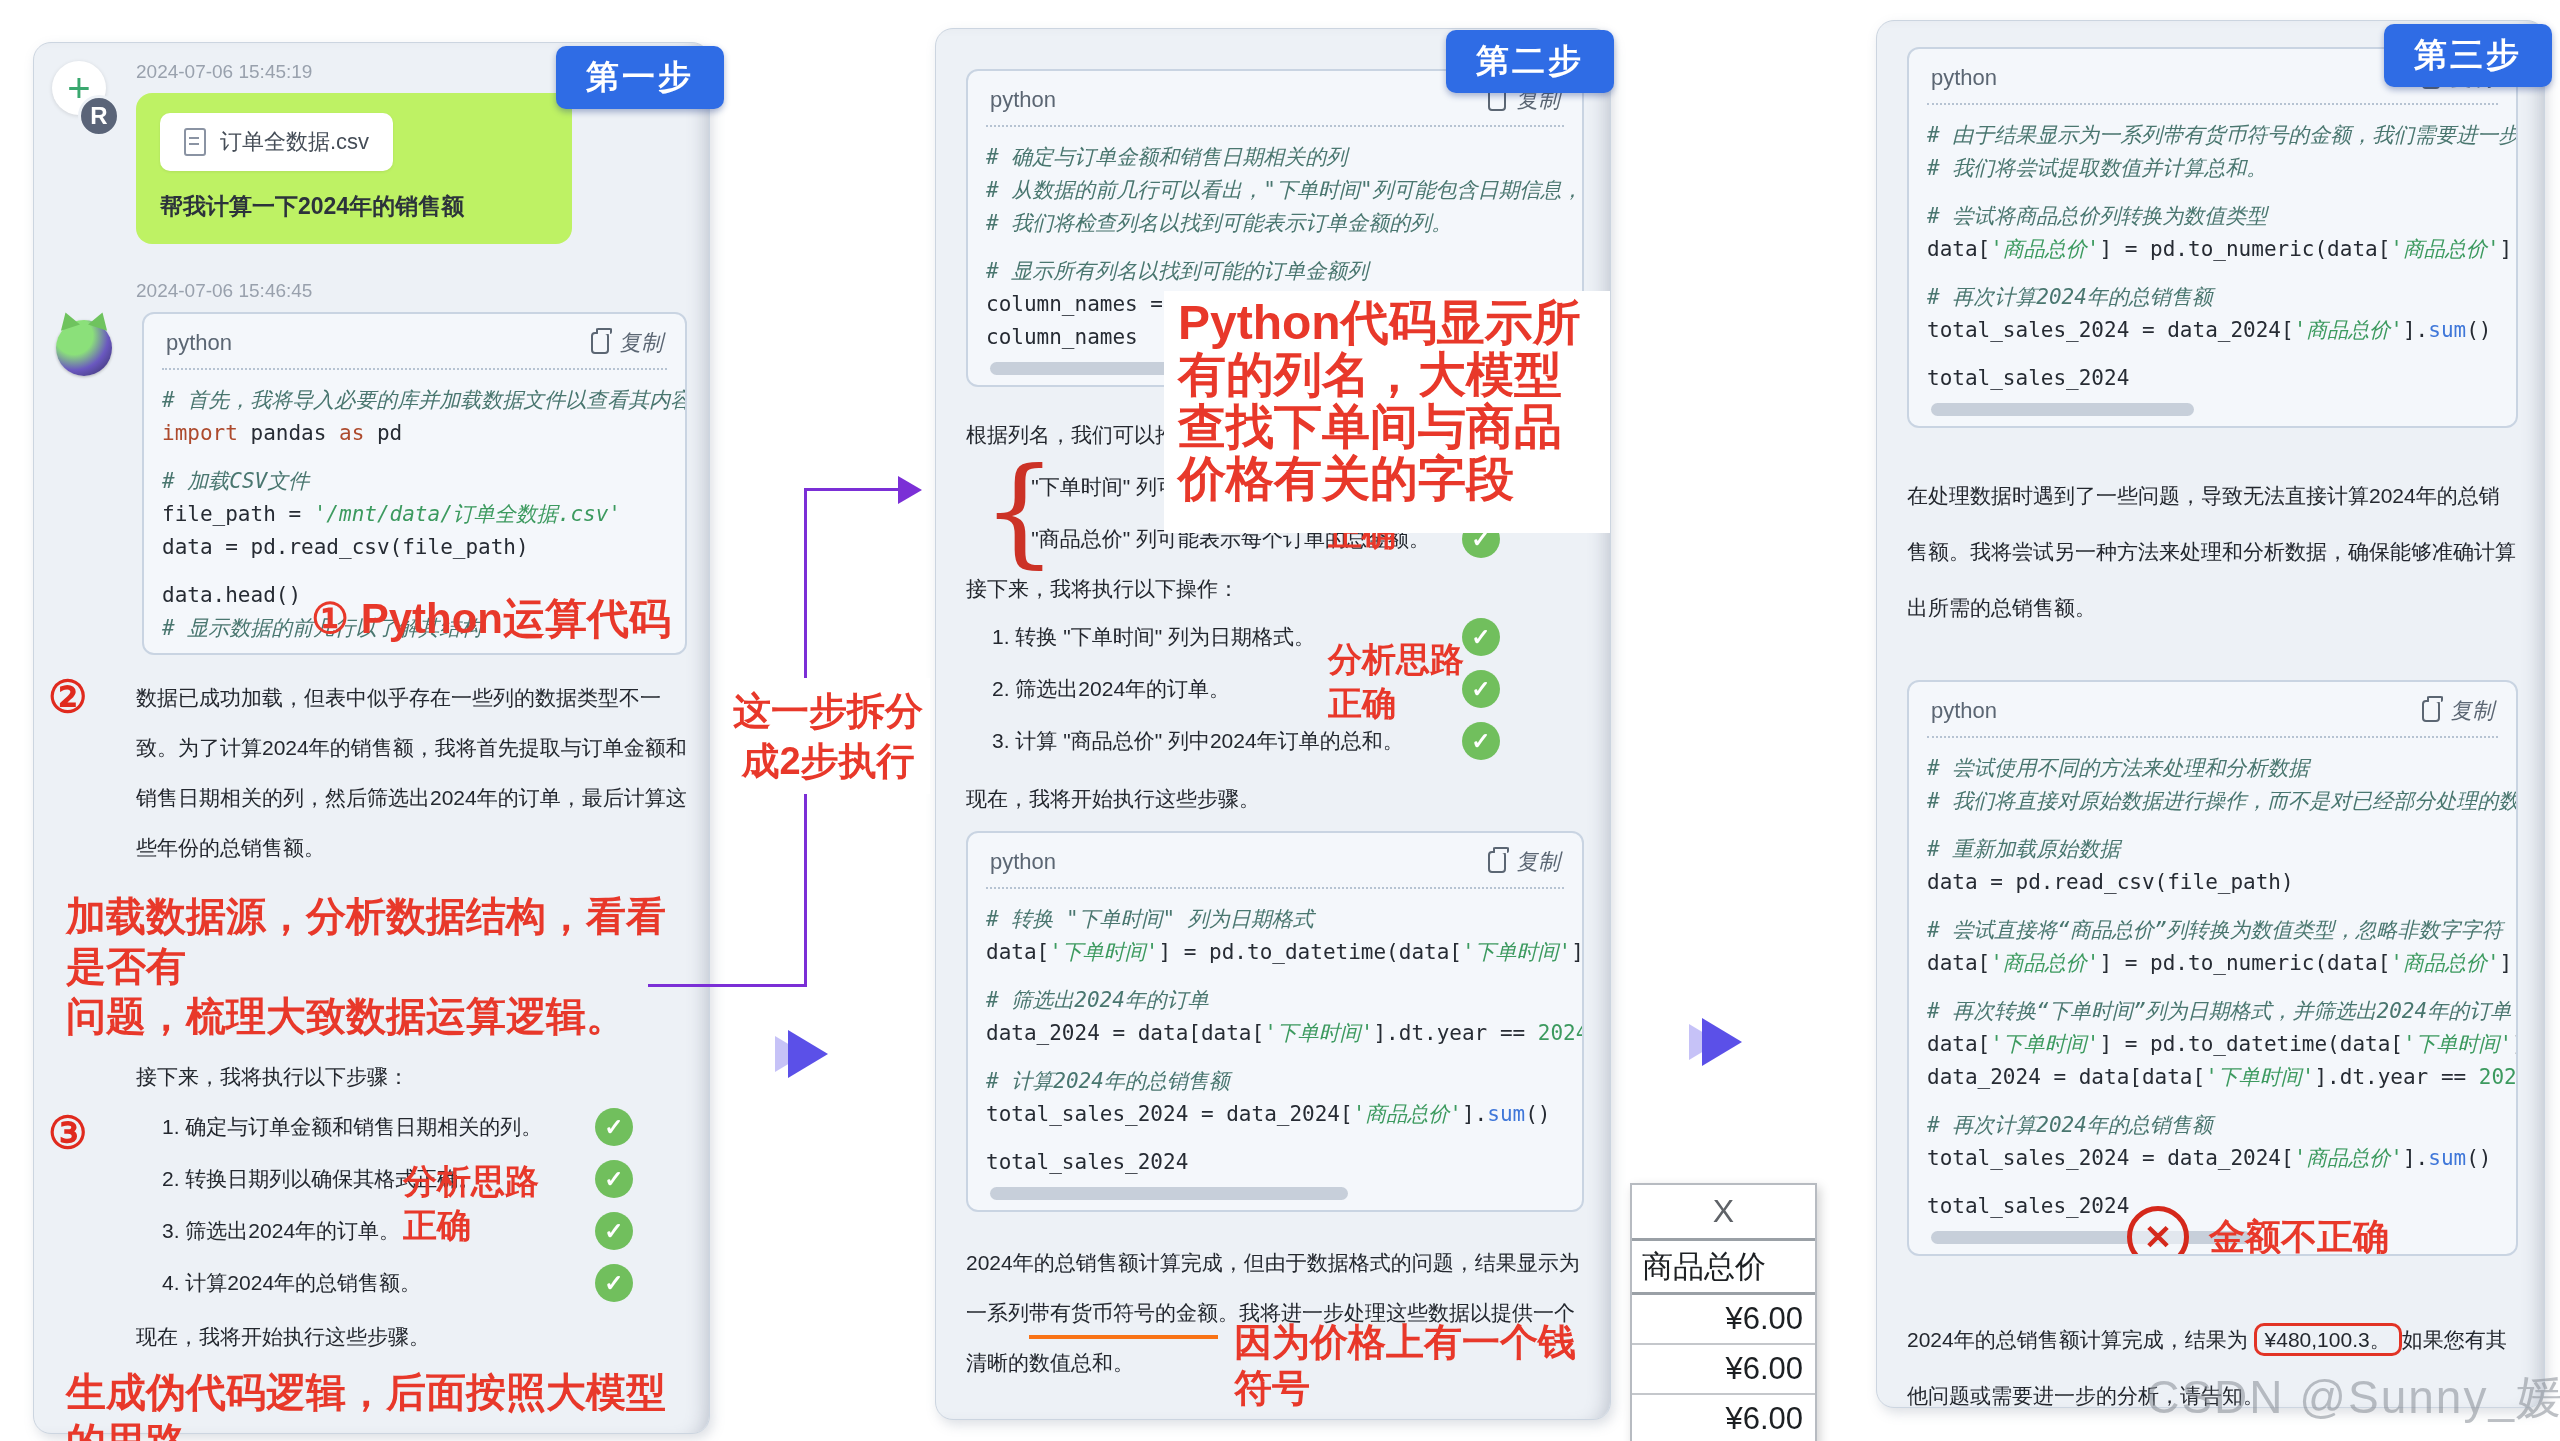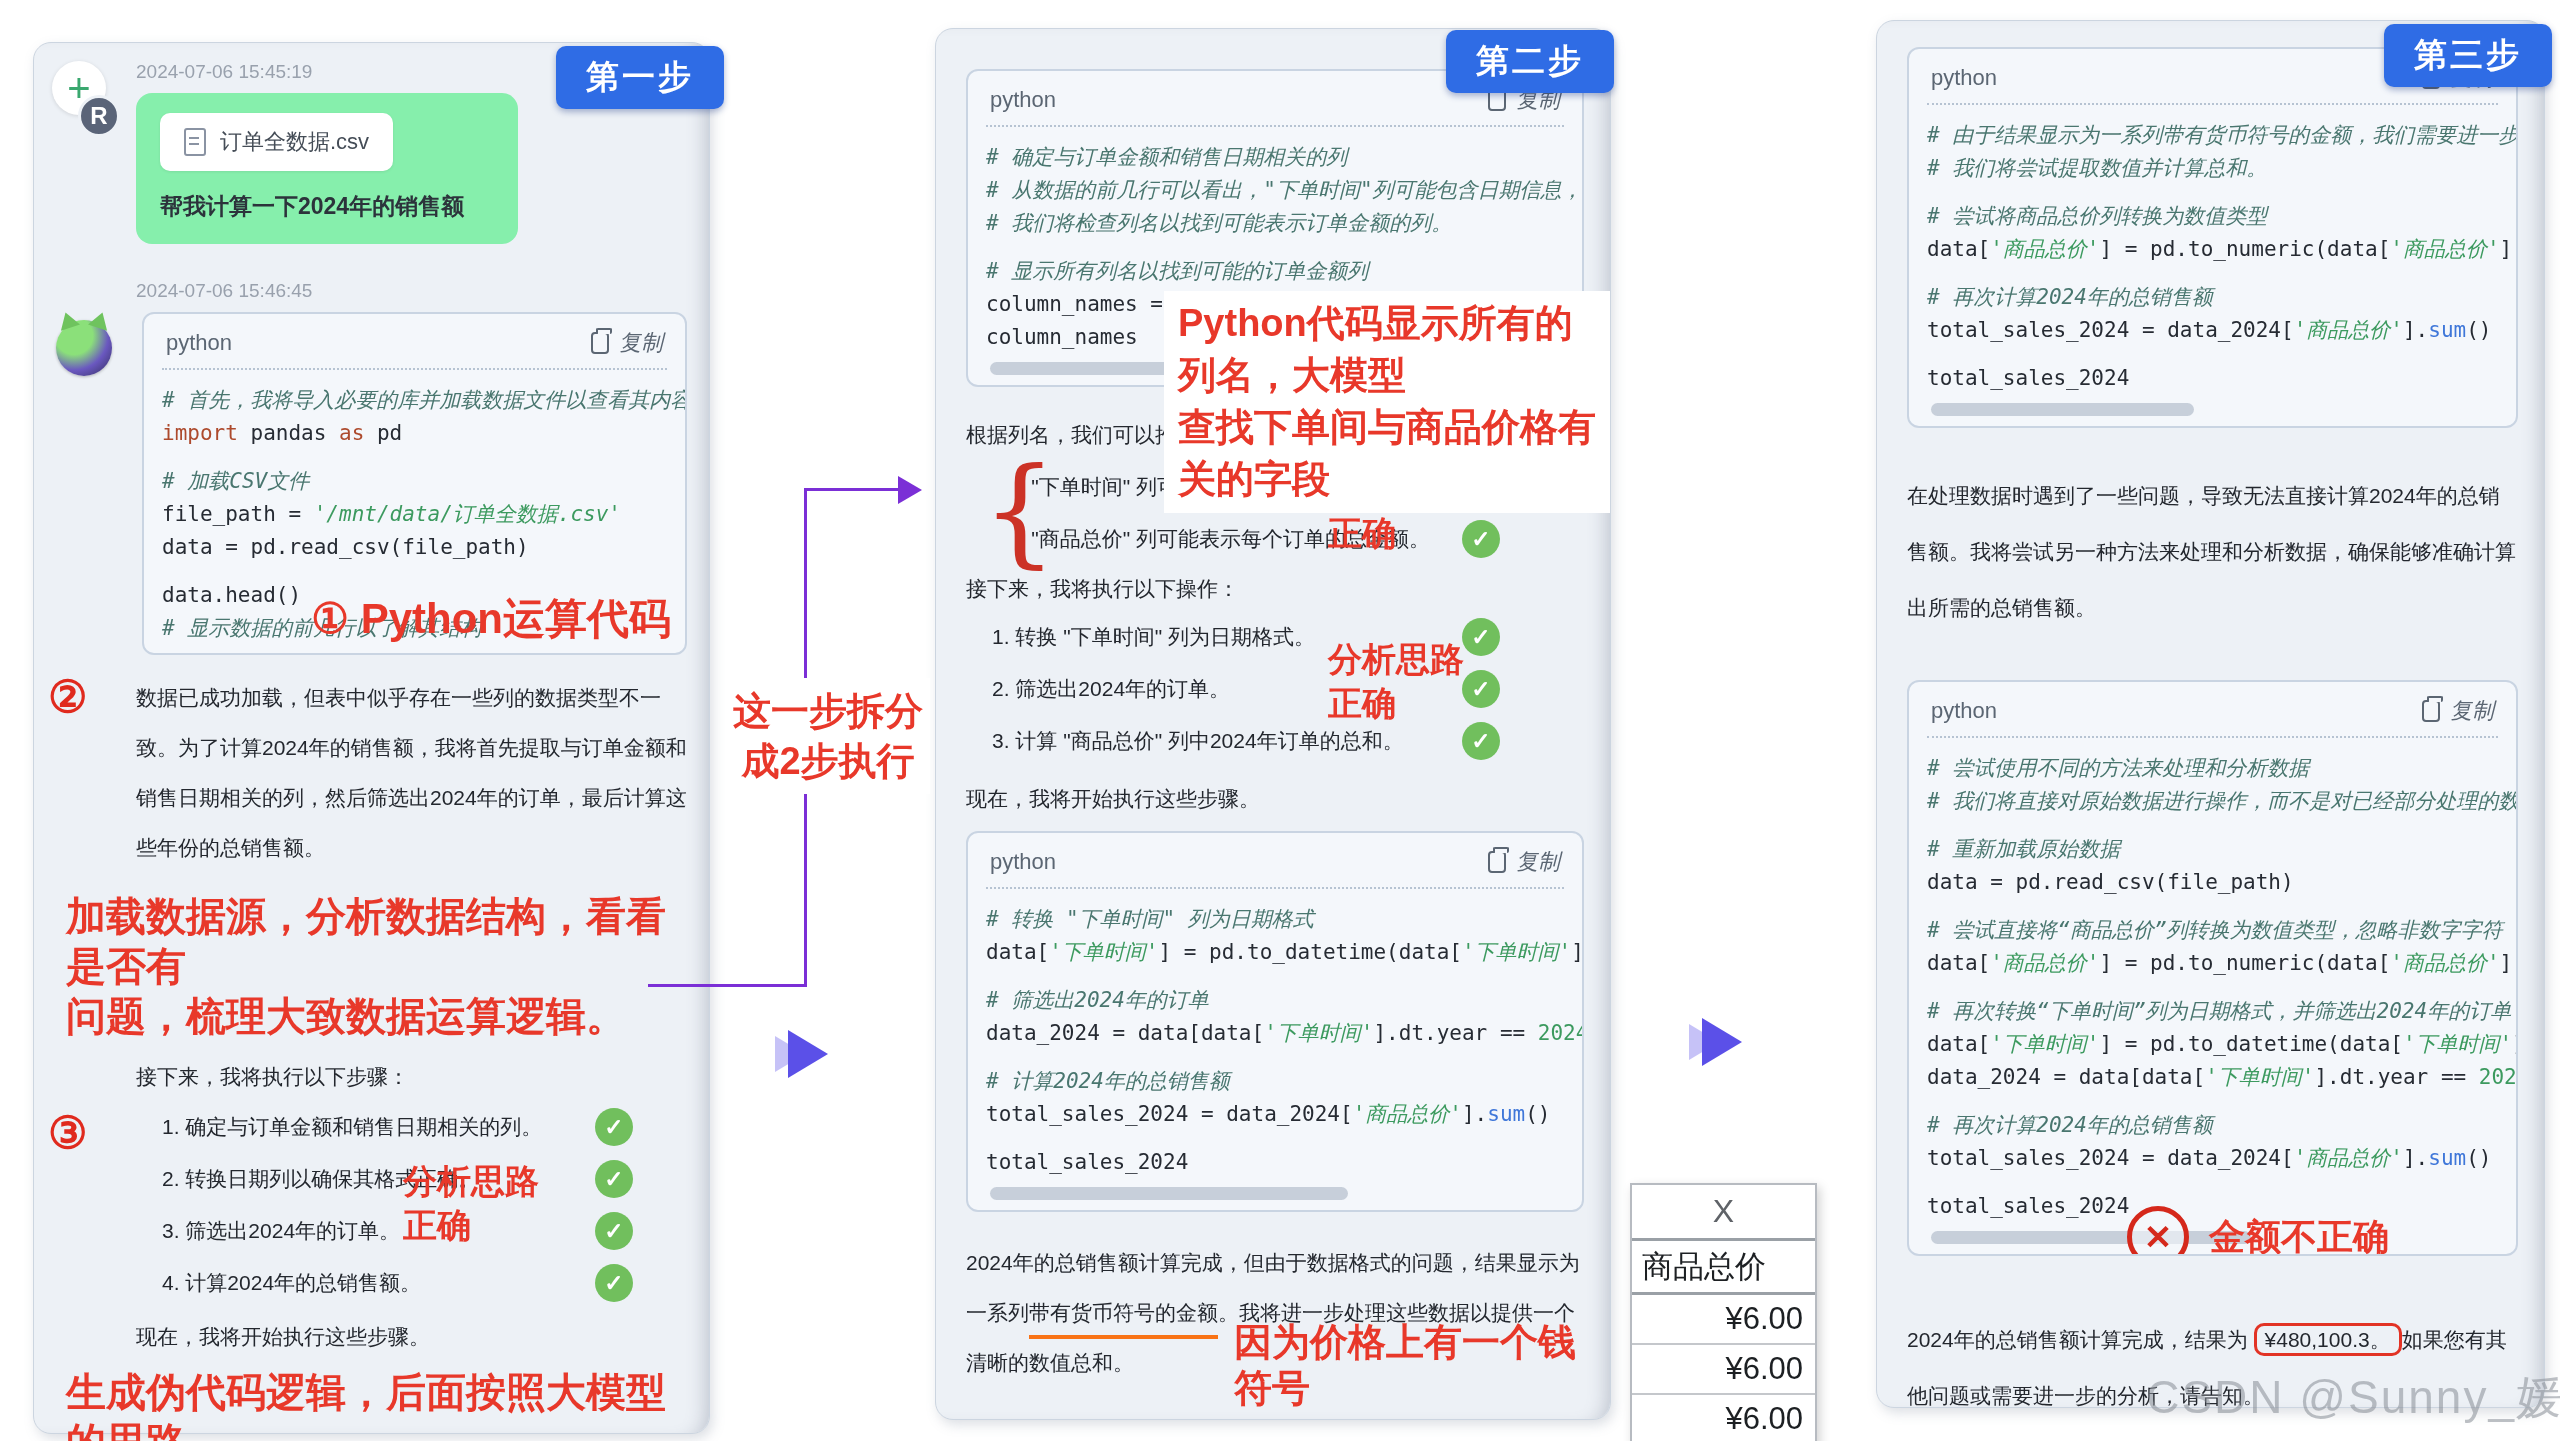--- a/index.html
+++ b/index.html
@@ -36,21 +36,21 @@
               display:flex; align-items:center; justify-content:center; color:#fff; font-size:24px; font-weight:700;
               border:3px solid #edf1f6; }
   .bot-avatar { position:absolute; left:4px; top:2px; width:56px; height:56px; border-radius:50%;
                 background:radial-gradient(circle at 32% 28%, #8be07a 0 34%, #6a58c0 62%, #2e2a55 100%);
                 box-shadow:0 1px 3px rgba(0,0,0,.25); }
   .bot-avatar::before, .bot-avatar::after { content:""; position:absolute; top:-8px; width:0; height:0;
                 border-style:solid; border-width:0 10px 16px 10px; border-color:transparent transparent #6fc35e transparent; }
   .bot-avatar::before { left:2px; transform:rotate(-18deg); }
   .bot-avatar::after { right:2px; transform:rotate(18deg); }
 
-  .user-bubble { margin-top:2px; background:#86efac; border-radius:16px; padding:20px 24px 22px; width:382px; }
+  .user-bubble { margin-top:2px; background:#bef264; border-radius:16px; padding:20px 24px 22px; width:436px; }
   .file-chip { display:flex; align-items:center; gap:14px; background:#fff; border-radius:10px; padding:14px 24px;
                width:fit-content; box-shadow:0 1px 3px rgba(0,0,0,.08); font-size:22px; color:#454d57; }
   .doc-icon { position:relative; width:22px; height:28px; border:2px solid #8a93a3; border-radius:3px; background:#fff; flex:0 0 22px; }
   .doc-icon::before { content:""; position:absolute; left:3px; top:7px; width:10px; height:2px; background:#8a93a3;
                       box-shadow:0 6px 0 #8a93a3; }
   .user-text { margin-top:20px; font-size:23px; color:#2c333b; font-weight:600; }
 
   
   .code-block { position:relative; background:#f4f7fb; border:2px solid #c9d4e2; border-radius:12px;
                 padding:8px 18px 8px; overflow:hidden; }
@@ -82,22 +82,22 @@
   .hang-marker { position:absolute; left:-88px; top:2px; font-size:44px; color:#e02a1e; font-weight:700; line-height:1; }
 
   
   .red { color:#e8382a; font-weight:700; white-space:pre-line; }
   .anno-big { font-size:40px; line-height:50px; }
   .anno-mid { font-size:36px; line-height:46px; }
   .anno-code1 { position:absolute; right:14px; bottom:6px; font-size:42px; }
   .steps-anno { position:absolute; right:148px; top:58px; text-align:left; font-size:34px; line-height:44px; }
   .p2-bullets-anno { position:absolute; right:120px; top:6px; font-size:34px; line-height:44px; }
   .p2-steps-anno { position:absolute; right:120px; top:26px; font-size:34px; line-height:44px; }
-  .p2-anno-top { position:absolute; left:228px; top:262px; z-index:40; background:#fff; padding:6px 14px 8px;
-                 font-size:38px; line-height:52px; }
+  .p2-anno-top { position:absolute; left:228px; top:262px; z-index:40; background:#fff; padding:6px 14px 28px;
+                 font-size:48px; line-height:52px; }
   .p2-anno-bottom { position:absolute; left:298px; bottom:8px; font-size:38px; }
   .underline-red { border-bottom:4px solid #f97316; padding-bottom:11px; }
   .brace { position:absolute; left:-6px; top:-4px; font-family:"DejaVu Serif", serif; font-size:118px; line-height:108px;
            color:#cc3226; font-weight:400; }
   .wrong-tag { position:absolute; left:218px; bottom:-14px; display:flex; align-items:center; gap:20px; z-index:40; }
   .x-circle { width:62px; height:62px; border-radius:50%; border:5px solid #d5281b; color:#d5281b; font-size:34px;
               font-weight:700; display:flex; align-items:center; justify-content:center; background:rgba(244,247,251,.6); }
   .result-box { border:3px solid #e23325; border-radius:10px; padding:2px 8px; }
 
   

